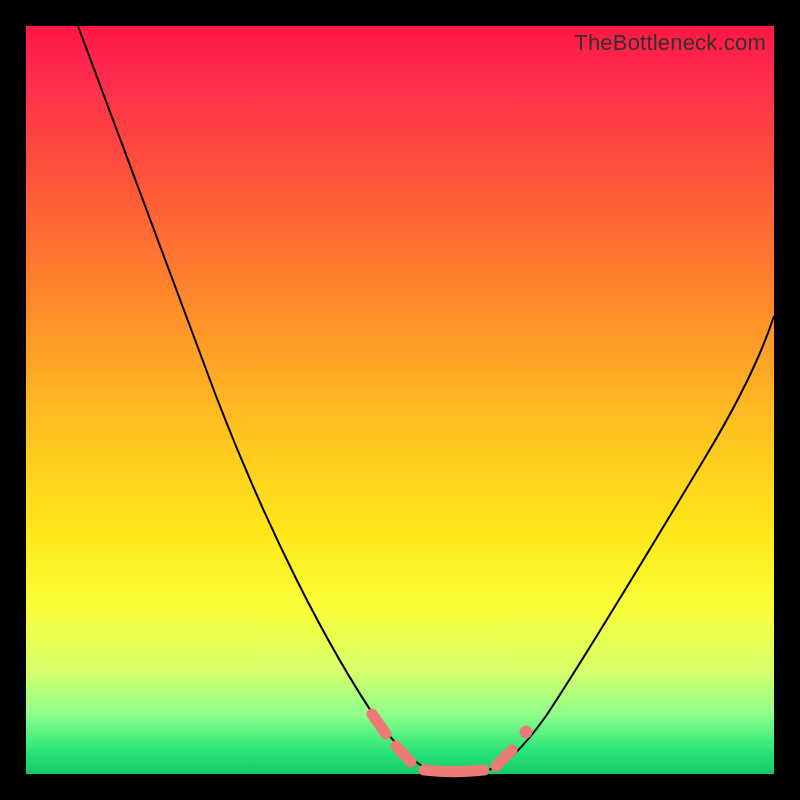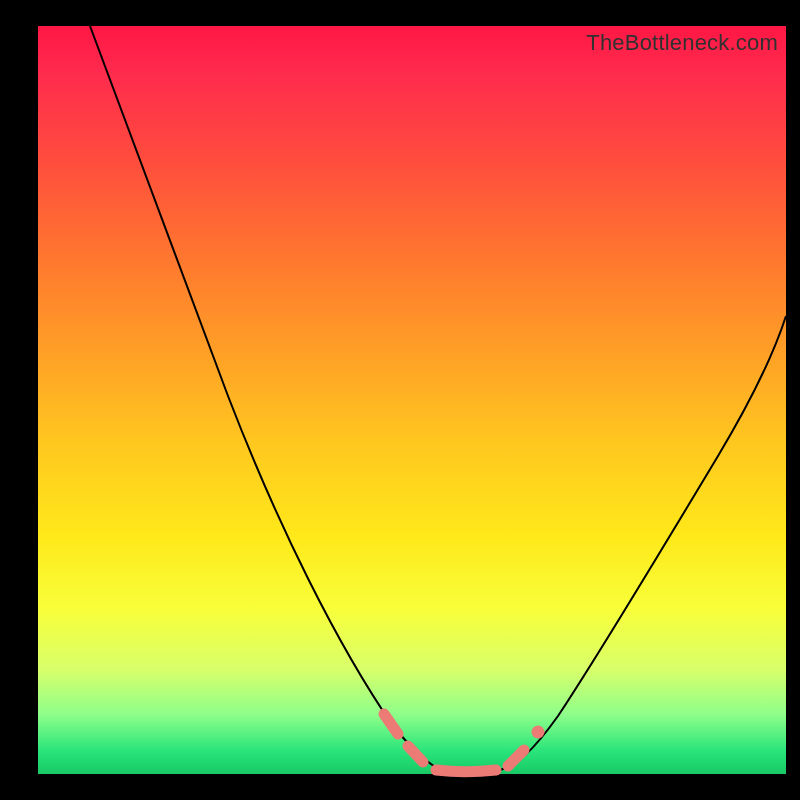--- a/index.html
+++ b/index.html
@@ -11,21 +11,20 @@
     font-family: Arial, Helvetica, sans-serif;
     overflow: hidden;
   }
   .frame {
     position: absolute;
     left: 0;
     top: 0;
     width: 696px;
     height: 800px;
     background: #000;
-    margin-left: 12px;
   }
   .plot {
     position: absolute;
     left: 26px;
     top: 26px;
     width: 748px;
     height: 748px;
     
     background: linear-gradient(
       to bottom,

